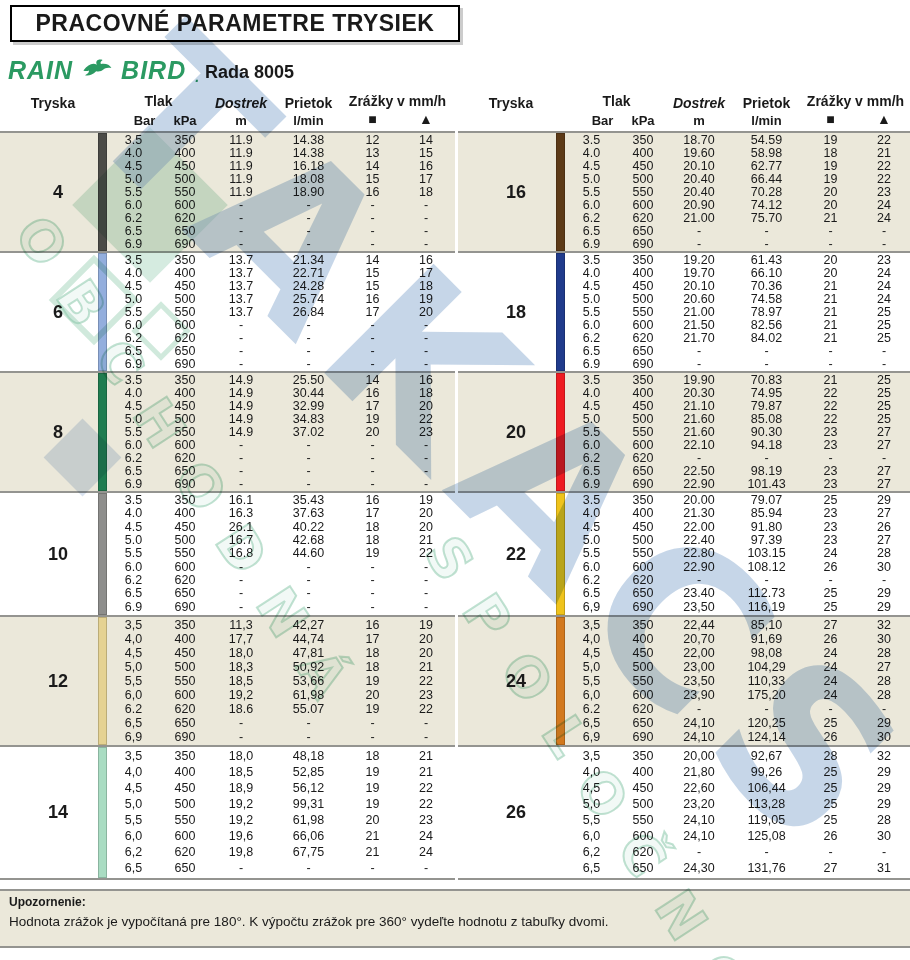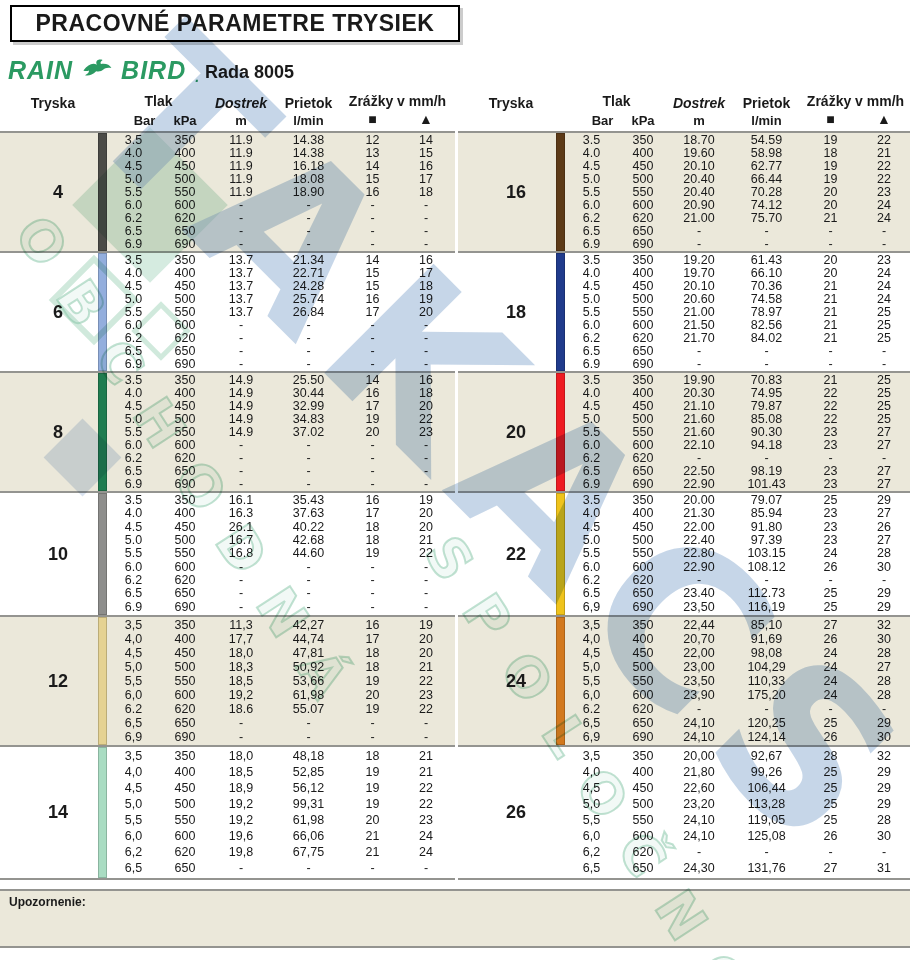--- a/index.html
+++ b/index.html
@@ -1042,20 +1042,21 @@
               <div class="cell c4">27</div>
               <div class="cell c5">31</div>
             </div>
           </div>
         </div>
       </div>
   </div>
 
   <div class="footer">
     <div class="head">Upozornenie:</div>
+    <div class="txt">Hodnota zrážok je vypočítaná pre 180°. K výpočtu zrážok pre 360°  vydeľte hodnotu z tabuľky dvomi.</div>
   </div>
 
   <div class="watermark">
     <div class="wm-diamond d1"></div>
     <div class="wm-diamond d2"></div>
     <div class="wm-diamond d3"></div>
     <div class="wm-diamond d4"></div>
     <div class="wm-big">TAKACS</div>
     <div class="wm-outline wm-o1">OBCHODNÁ</div>
     <div class="wm-outline wm-o2">SPOLOČNOSŤ</div>

